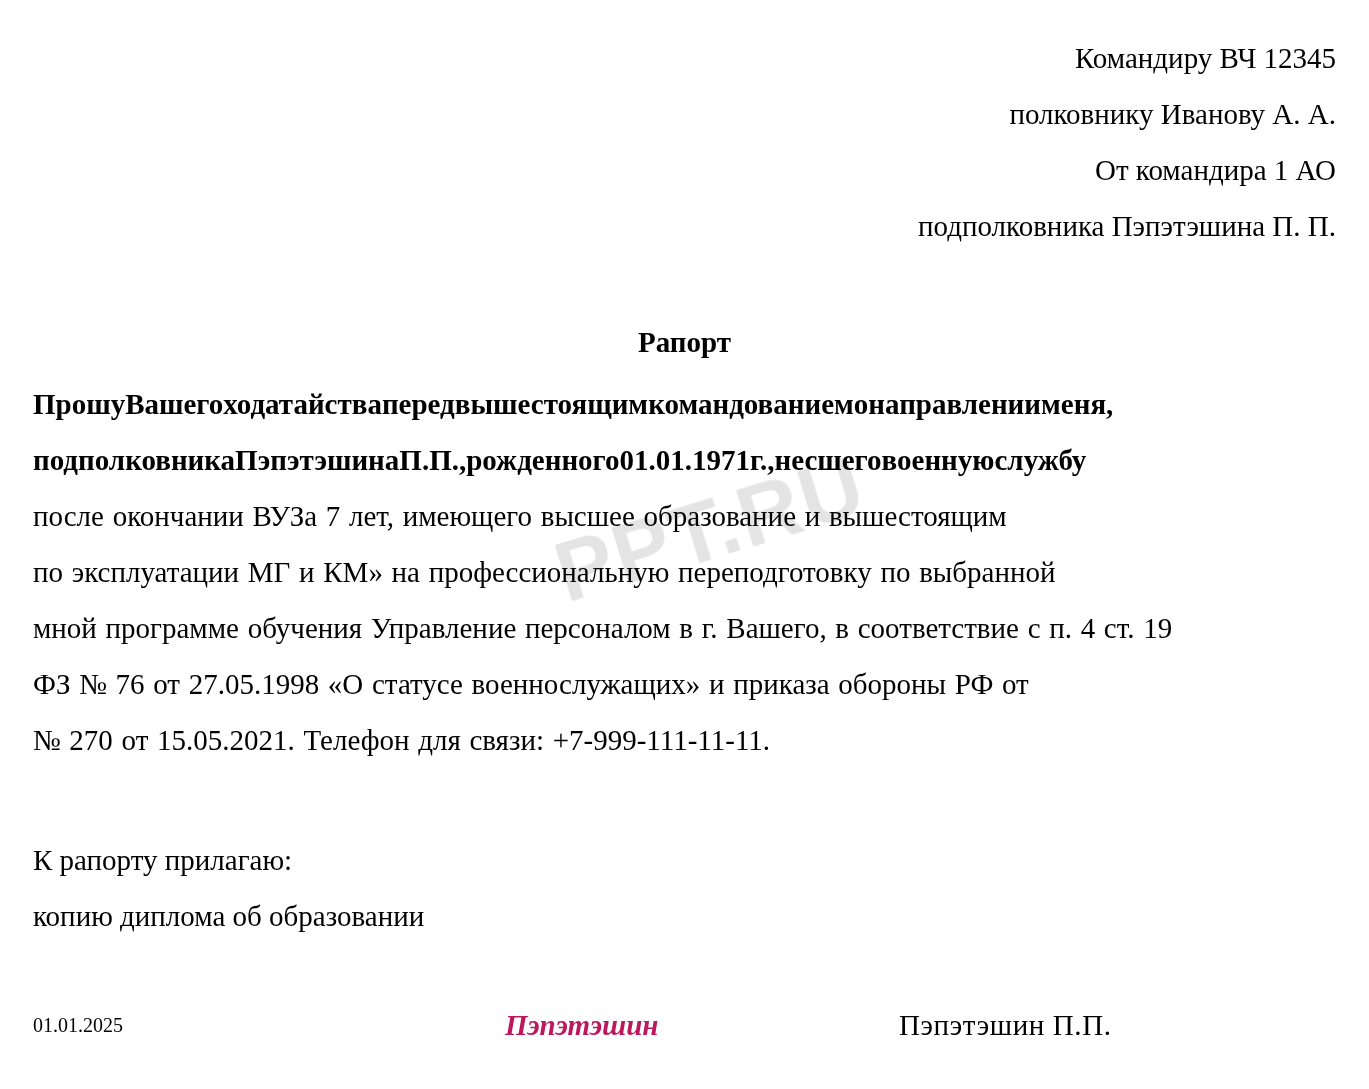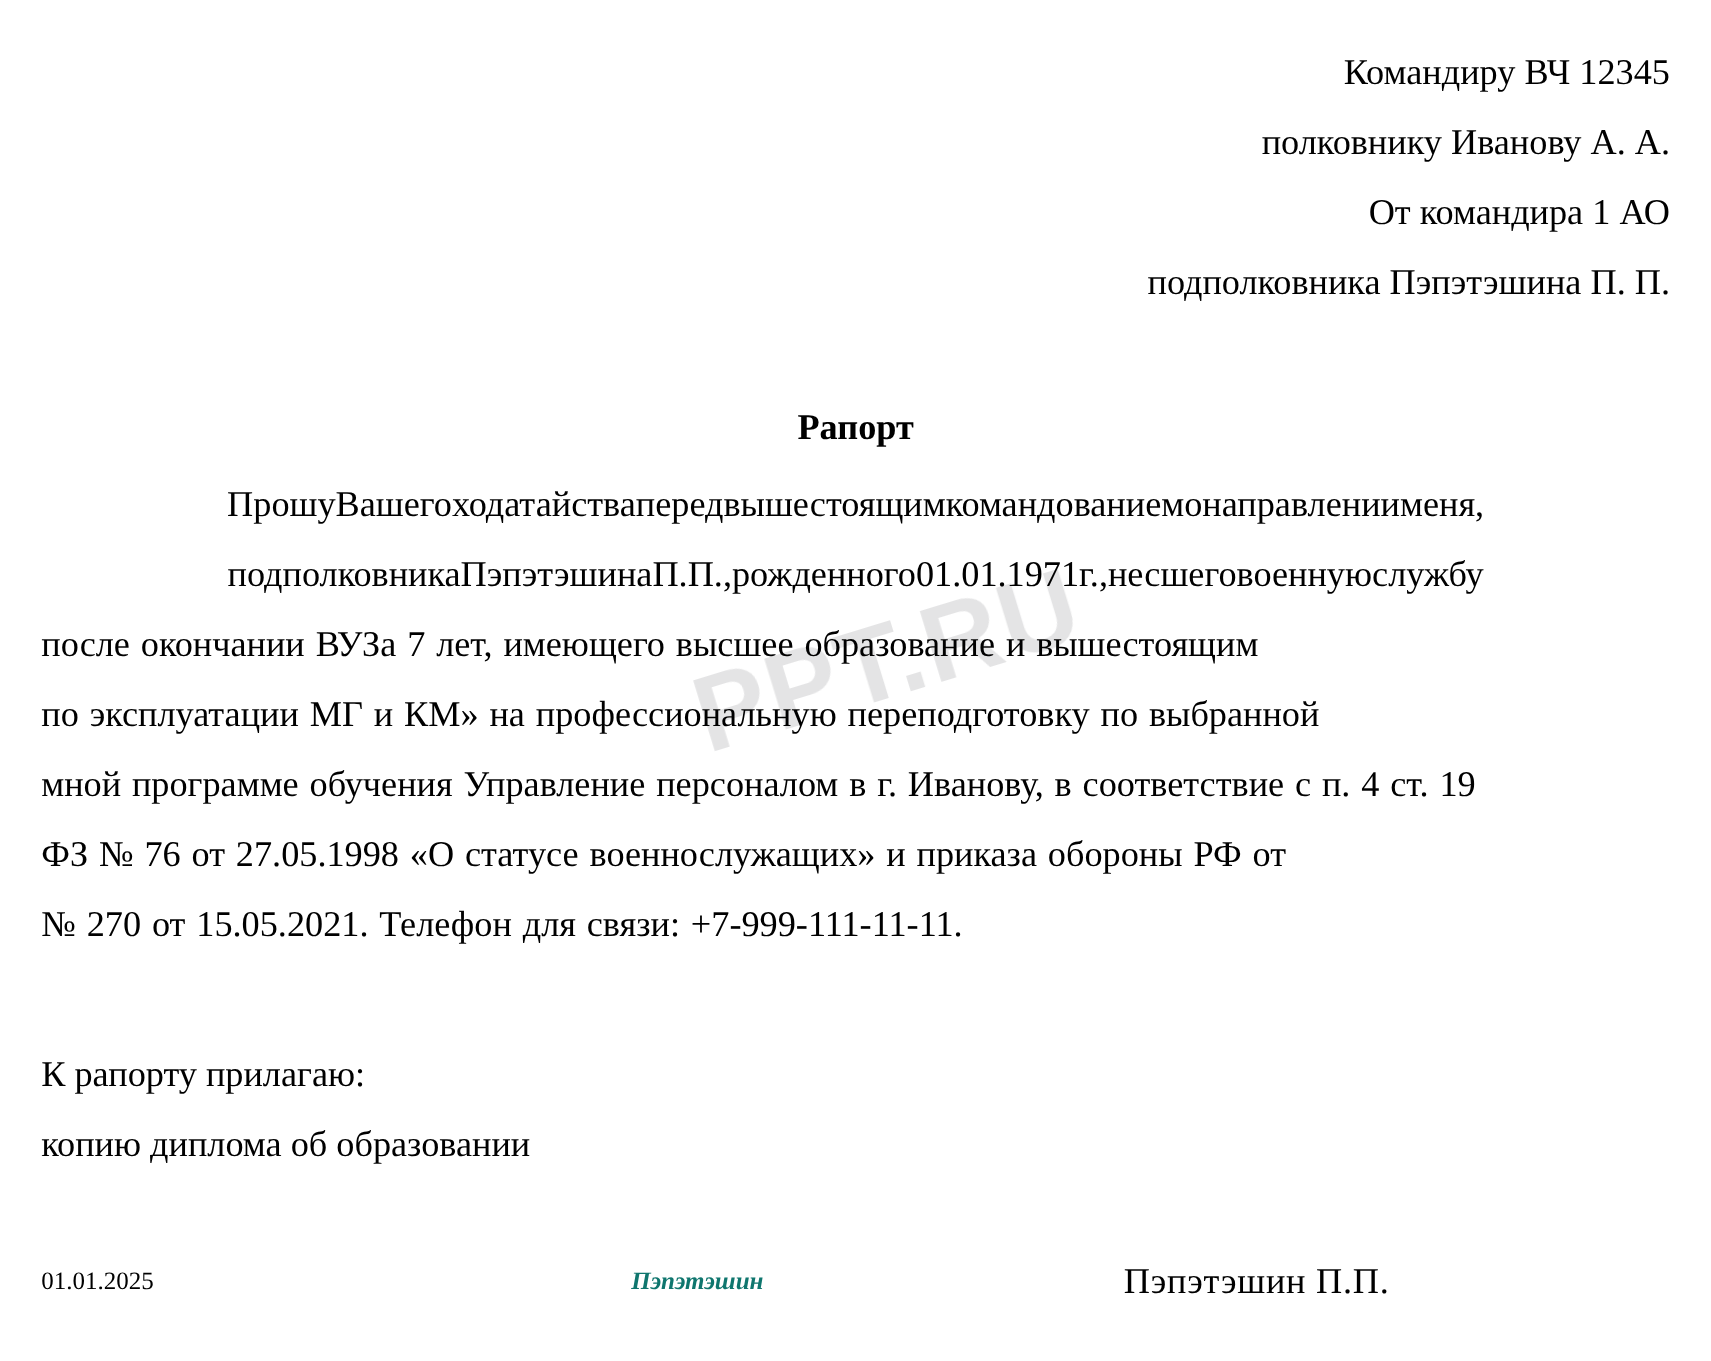--- a/index.html
+++ b/index.html
@@ -93,21 +93,22 @@
   }
   .body-line {
     font-size: 29px;
     line-height: 56px;
     height: 56px;
     display: flex;
     white-space: nowrap;
   }
   
   .body-line.justify {
-    justify-content: center;
+    justify-content: flex-start;
+    font-weight: bold;
   }
   .body-line.flow {
     justify-content: flex-start;
   }
   .body-line .w {
     display: inline-block;
   }
   .body-line.flow .w + .w {
     margin-left: 0.30em;
   }
@@ -138,25 +139,25 @@
     left: 0px;
     top: 0px;
     font-size: 20px;
     line-height: 46px;
     white-space: nowrap;
   }
   .sig-handwritten {
     position: absolute;
     left: 472px;
     top: 0px;
-    font-size: 20px;
+    font-size: 29px;
     line-height: 46px;
     font-style: italic;
     font-weight: 600;
-    color: #0f766e;
+    color: #be185d;
     white-space: nowrap;
   }
   .sig-name {
     position: absolute;
     left: 866px;
     top: 0px;
     font-size: 29px;
     line-height: 46px;
     letter-spacing: 0.6px;
     white-space: nowrap;
@@ -231,21 +232,21 @@
           <span class="w">выбранной</span>
         </div>
       <div class="body-line flow">
           <span class="w">мной</span>
           <span class="w">программе</span>
           <span class="w">обучения</span>
           <span class="w">Управление</span>
           <span class="w">персоналом</span>
           <span class="w">в</span>
           <span class="w">г.</span>
-          <span class="w">Иванову,</span>
+          <span class="w">Вашего,</span>
           <span class="w">в</span>
           <span class="w">соответствие</span>
           <span class="w">с</span>
           <span class="w">п.</span>
           <span class="w">4</span>
           <span class="w">ст.</span>
           <span class="w">19</span>
         </div>
       <div class="body-line flow">
           <span class="w">ФЗ</span>

